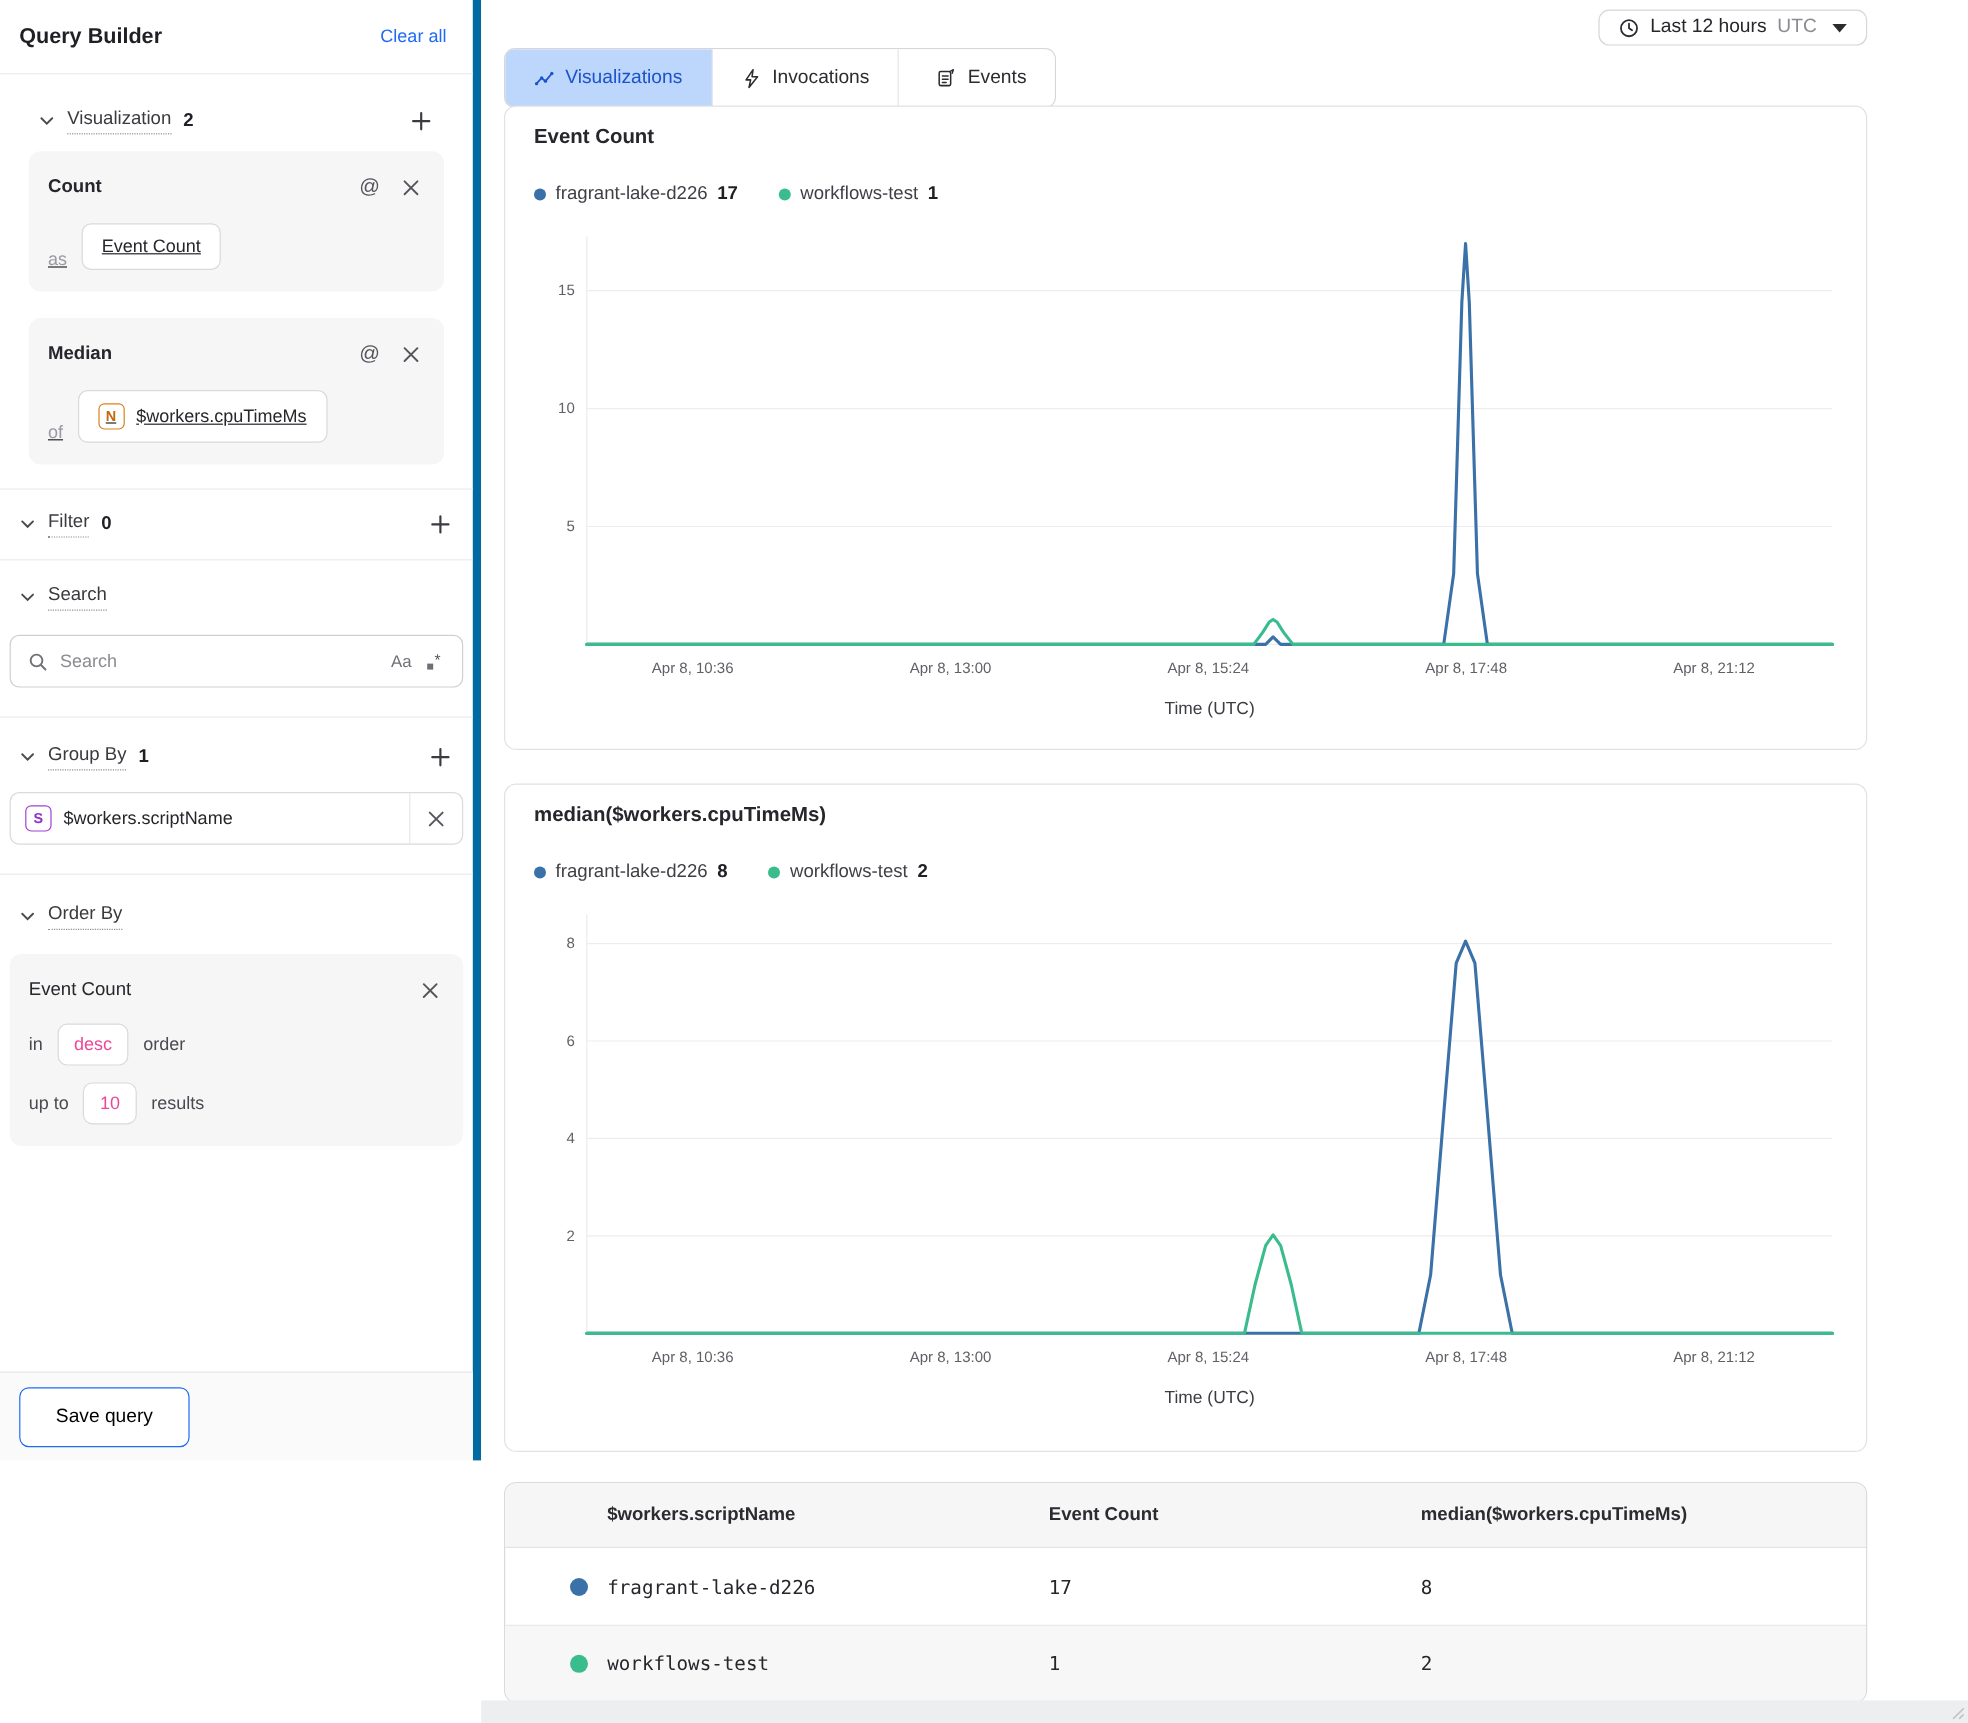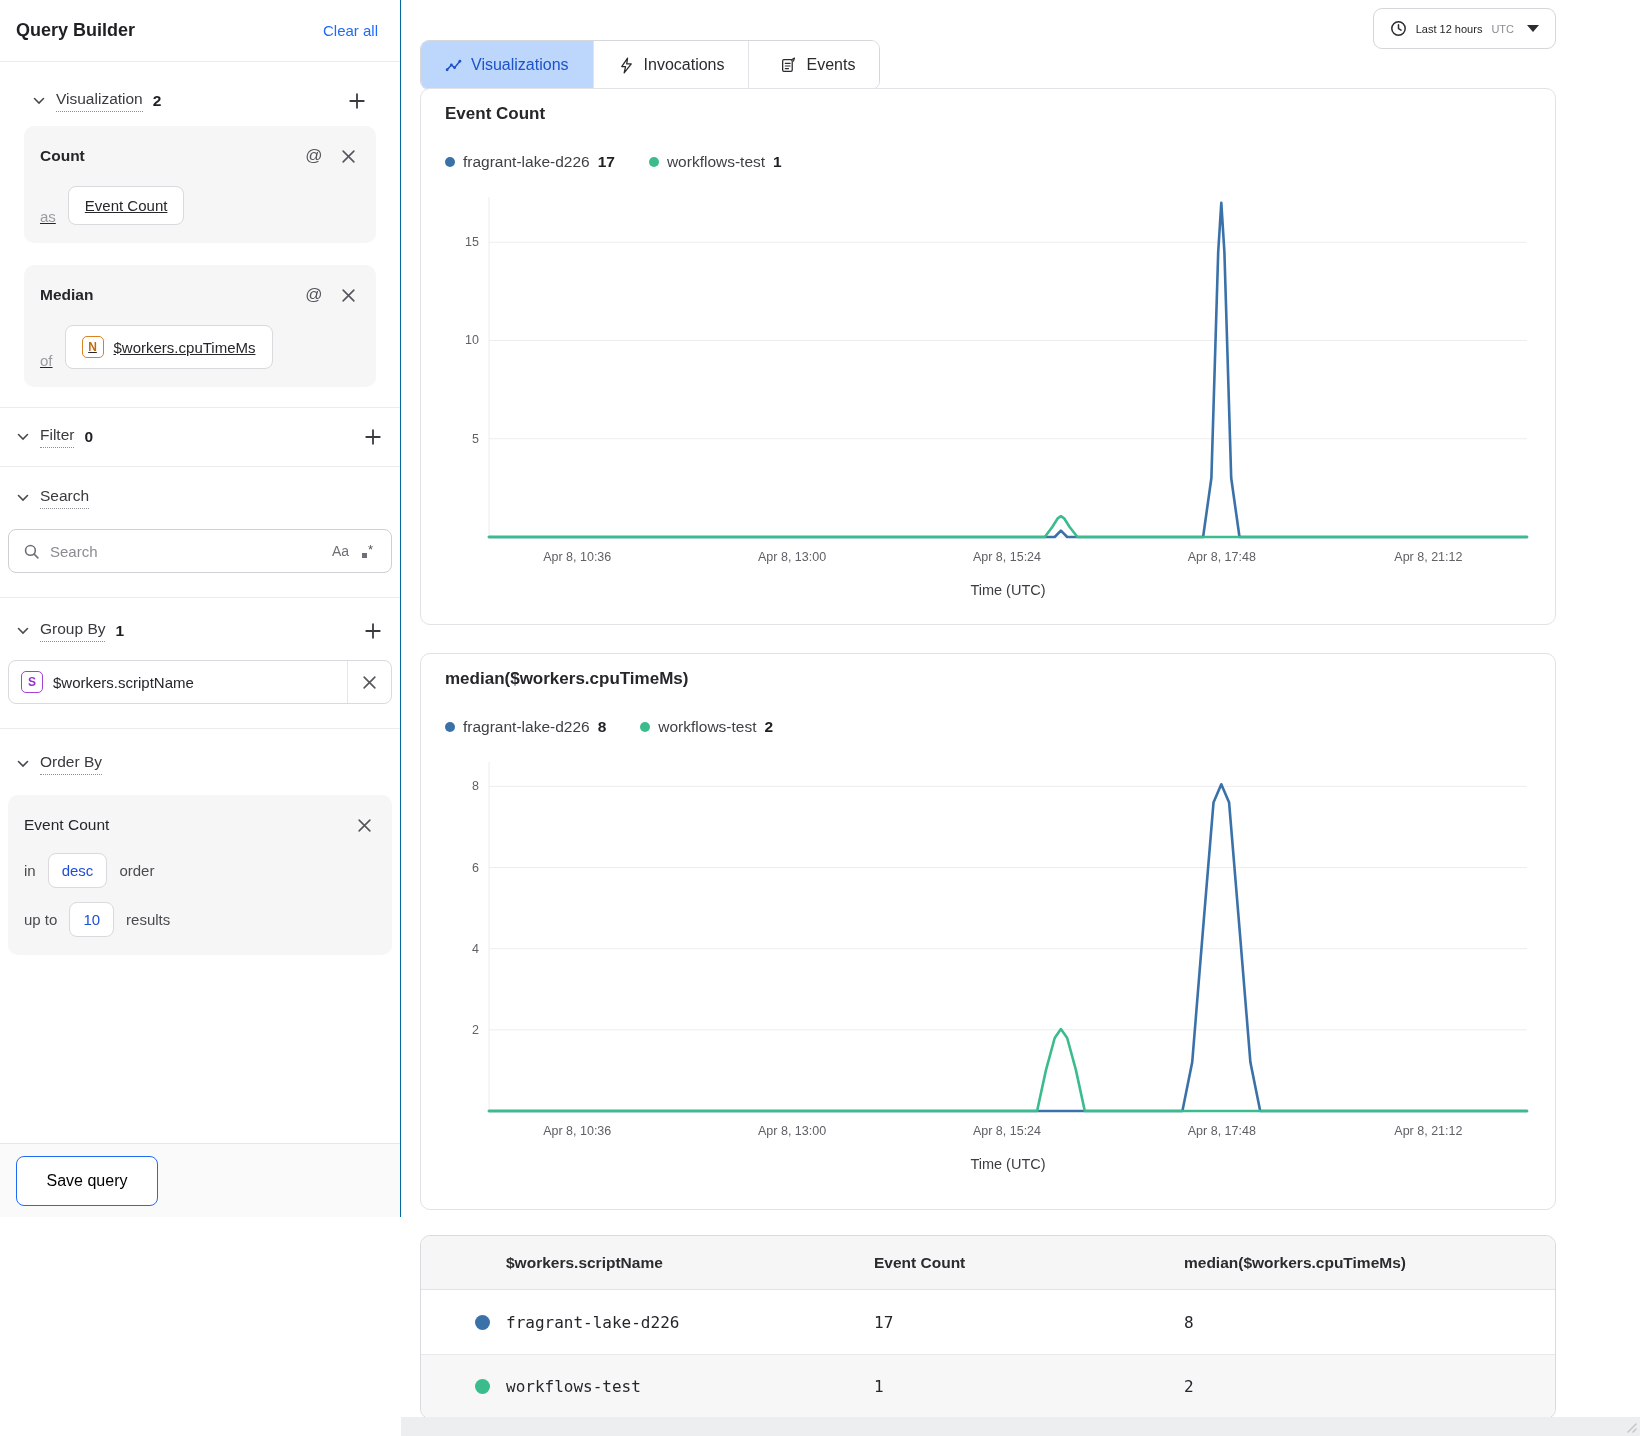--- a/index.html
+++ b/index.html
@@ -2,21 +2,21 @@
 <html><head>
 <meta charset="utf-8">
 <style>
   * { margin:0; padding:0; box-sizing:border-box; }
   html,body { width:1640px; height:1436px; background:#ffffff;
     font-family:"Liberation Sans", sans-serif; color:#26262b; overflow:hidden; }
   .app { display:flex; width:1640px; height:1436px; }
 
   
   .sidebar { position:relative; width:401px; height:1217px; background:#fff;
-    border-right:1px solid #0369a1; flex:0 0 401px; }
+    border-right:7px solid #0369a1; flex:0 0 401px; }
   .sb-header { height:62px; display:flex; align-items:center; justify-content:space-between;
     padding:0 22px 0 16px; border-bottom:1px solid #ececee; }
   .sb-title { font-size:18px; font-weight:700; color:#1f1f24; }
   .link-blue { color:#1f6bf5; font-size:15px; cursor:pointer; background:none; border:none;
     font-family:inherit; }
   .section { padding:0 16px; }
   .sec-head { display:flex; align-items:center; padding:0 16px; }
   .chev { width:14px; height:14px; margin-right:10px; color:#4a4a50; flex:0 0 auto; }
   .sec-label { font-size:15.5px; color:#3a3a3f; border-bottom:1.5px dotted #8f8f96; padding-bottom:3px; }
   .sec-count { font-size:15.5px; font-weight:700; color:#1f1f24; margin-left:10px; }
@@ -45,21 +45,21 @@
   .search-box input::placeholder { color:#8b8b92; }
   .mini-tool { background:none; border:none; cursor:pointer; color:#6f6f76; font-size:14px;
     display:flex; align-items:center; }
   .gb-item { margin:16px 8px 0 8px; height:44px; border:1px solid #d9d9de; border-radius:8px;
     display:flex; align-items:center; background:#fff; padding-left:12px; cursor:pointer; }
   .gb-field { font-size:15px; color:#26262b; margin-left:10px; }
   .gb-x { margin-left:auto; border-left:1px solid #e6e6e9; height:100%; width:44px;
     display:flex; align-items:center; justify-content:center; }
   .ob-row { display:flex; align-items:center; margin-top:16px; gap:12px; font-size:15px; color:#4a4a50; }
   .small-box { background:#fff; border:1px solid #d9d9de; border-radius:8px; padding:8px 13px;
-    font-size:15px; color:#1d4ed8; font-family:inherit; cursor:pointer; }
+    font-size:15px; color:#ec4899; font-family:inherit; cursor:pointer; }
   .sb-footer { position:absolute; left:0; right:0; bottom:0; height:74px; background:#fafafb;
     border-top:1px solid #e6e6e9; display:flex; align-items:center; padding:0 16px; gap:20px; }
   .btn-outline { height:50px; width:142px; border:1px solid #1f6bf5; color:#000000; background:#fff;
     border-radius:8px; font-size:16px; font-family:inherit; cursor:pointer; }
   .btn-primary { height:50px; flex:1; max-width:206px; background:#1f6bf5; color:#fff; border:none;
     border-radius:8px; font-size:16px; font-weight:700; font-family:inherit; cursor:pointer;
     display:flex; align-items:center; justify-content:center; gap:12px; }
   .kbd-badge { background:rgba(255,255,255,0.28); border-radius:6px; padding:3px 9px; font-size:14px;
     font-weight:700; }
 
@@ -67,22 +67,22 @@
   .main { position:relative; flex:1; background:#fff; }
   .topbar { position:absolute; top:8px; left:19px; right:84px; display:flex;
     justify-content:space-between; align-items:flex-start; }
   .tabs { display:flex; border:1px solid #d6d6db; border-radius:9px; overflow:hidden; height:50px;
     background:#fff;margin-top:32px; }
   .tab { display:flex; align-items:center; gap:9px; padding:0 24px; font-size:16px; color:#2b2b30;
     background:#fff; border:none; border-right:1px solid #e3e3e7; cursor:pointer; font-family:inherit; }
   .tab:last-child { border-right:none;padding-left:31px; }
   .tab.active { background:#bdd6fb; color:#1d53c8; }
   .tab .ticon { width:17px; height:17px; }
-  .time-btn { display:flex; align-items:center; gap:9px; height:41px; padding:0 16px;
-    border:1px solid #d6d6db; border-radius:9px; background:#fff; font-size:11px; color:#26262b;
+  .time-btn { display:flex; align-items:center; gap:9px; height:30px; padding:0 16px;
+    border:1px solid #d6d6db; border-radius:9px; background:#fff; font-size:16px; color:#26262b;
     font-family:inherit; cursor:pointer;justify-content:flex-end; }
   .time-tz { color:#8b8b92; }
   .caret { width:0; height:0; border-left:6px solid transparent; border-right:6px solid transparent;
     border-top:7px solid #2b2b30; margin-left:4px; }
 
   .chart-card { position:absolute; left:19px; width:1136px; background:#fff;
     border:1px solid #e2e2e6; border-radius:10px; padding:14px 24px 0 24px; }
   .chart1 { top:88px; height:537px; }
   .chart2 { top:653px; height:557px; }
   .chart-title { font-size:17px; font-weight:700; color:#26262b; margin-top:0; padding-top:0; line-height:22px; }

